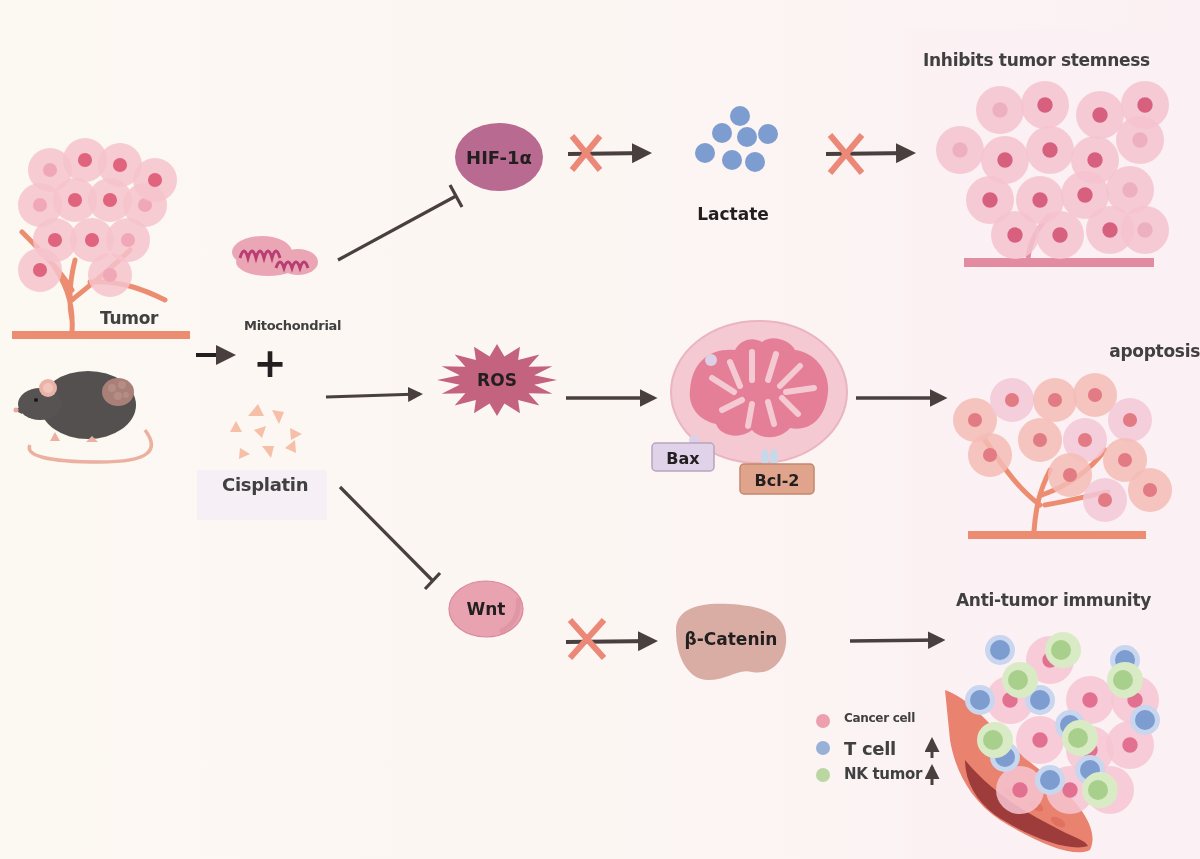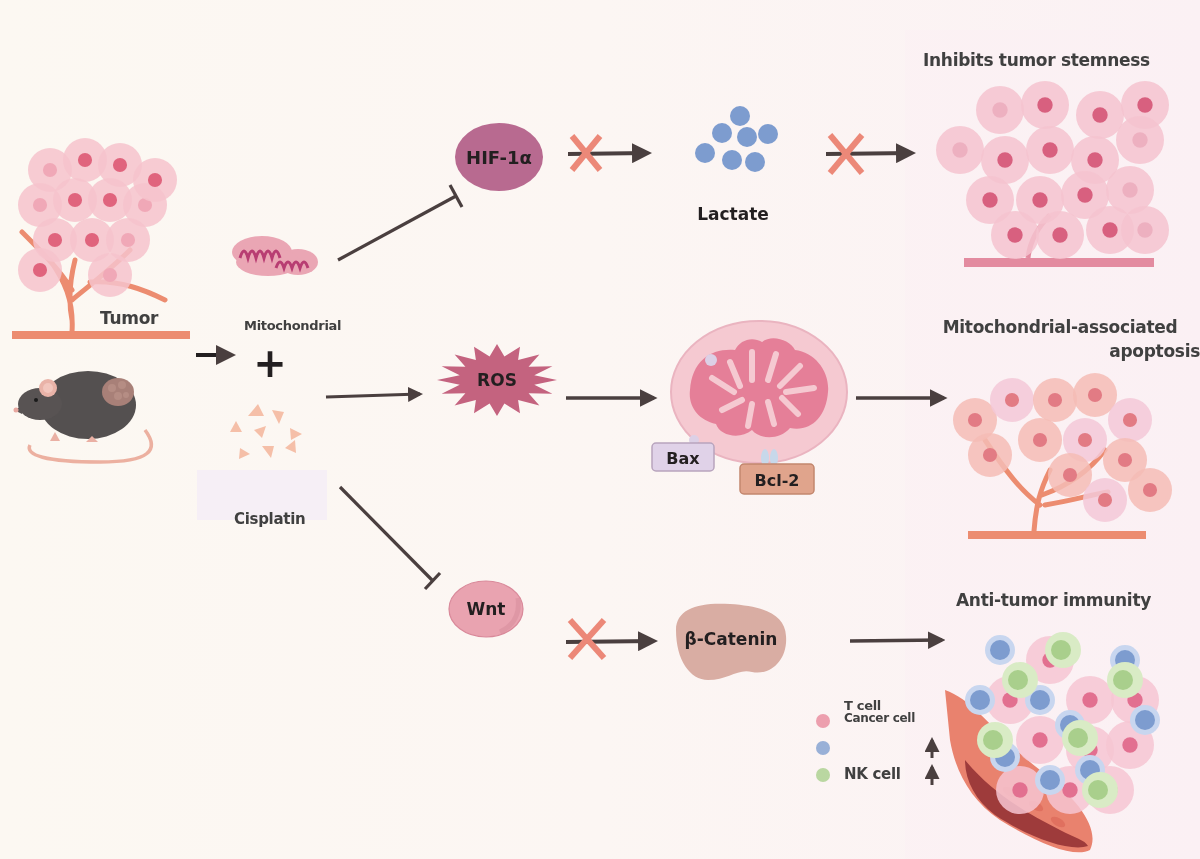--- a/index.html
+++ b/index.html
@@ -327,23 +327,22 @@
         <circle cx="823" cy="748" r="7" fill="#7f9fd0" opacity="0.8"></circle>
         <line x1="932" y1="758" x2="932" y2="740" stroke="#4a3f3f" stroke-width="3" marker-end="url(#ah)"></line>
         <circle cx="823" cy="775" r="7" fill="#a9cf8c" opacity="0.8"></circle>
         <line x1="932" y1="785" x2="932" y2="767" stroke="#4a3f3f" stroke-width="3" marker-end="url(#ah)"></line>
       </g>
 </svg>
 
 
 <div class="lbl" style="left:100px;top:308px;font-size:17px;text-align:right;">Tumor</div>
 <div class="lbl" style="left:221px;top:318px;font-size:13px;margin-left:23px;">Mitochondrial</div>
-<div class="lbl" style="left:222px;top:510px;font-size:15px;margin-left:12px;">Cisplatin</div>
+<div class="lbl" style="left:222px;top:474px;font-size:18px;">Cisplatin</div>
 
 <div class="lbl" style="left:923px;top:50px;font-size:17px;">Inhibits tumor stemness</div>
-<div class="lbl" style="left:920px;top:317px;font-size:17px;width:280px;text-align:center;">Mitochondrial-associated</div>
 <div class="lbl" style="left:920px;top:341px;font-size:17px;width:280px;text-align:right;">apoptosis</div>
 <div class="lbl" style="left:956px;top:590px;font-size:17px;text-align:center;">Anti-tumor immunity</div>
 
 <div class="lbl" style="left:844px;top:711px;font-size:12px;">Cancer cell</div>
-<div class="lbl" style="left:844px;top:698px;font-size:13px;">T cell</div>
-<div class="lbl" style="left:844px;top:765px;font-size:15px;">NK cell</div>
+<div class="lbl" style="left:844px;top:738px;font-size:18px;">T cell</div>
+<div class="lbl" style="left:844px;top:765px;font-size:15px;">NK tumor</div>
 </div>
 
 </body></html>

